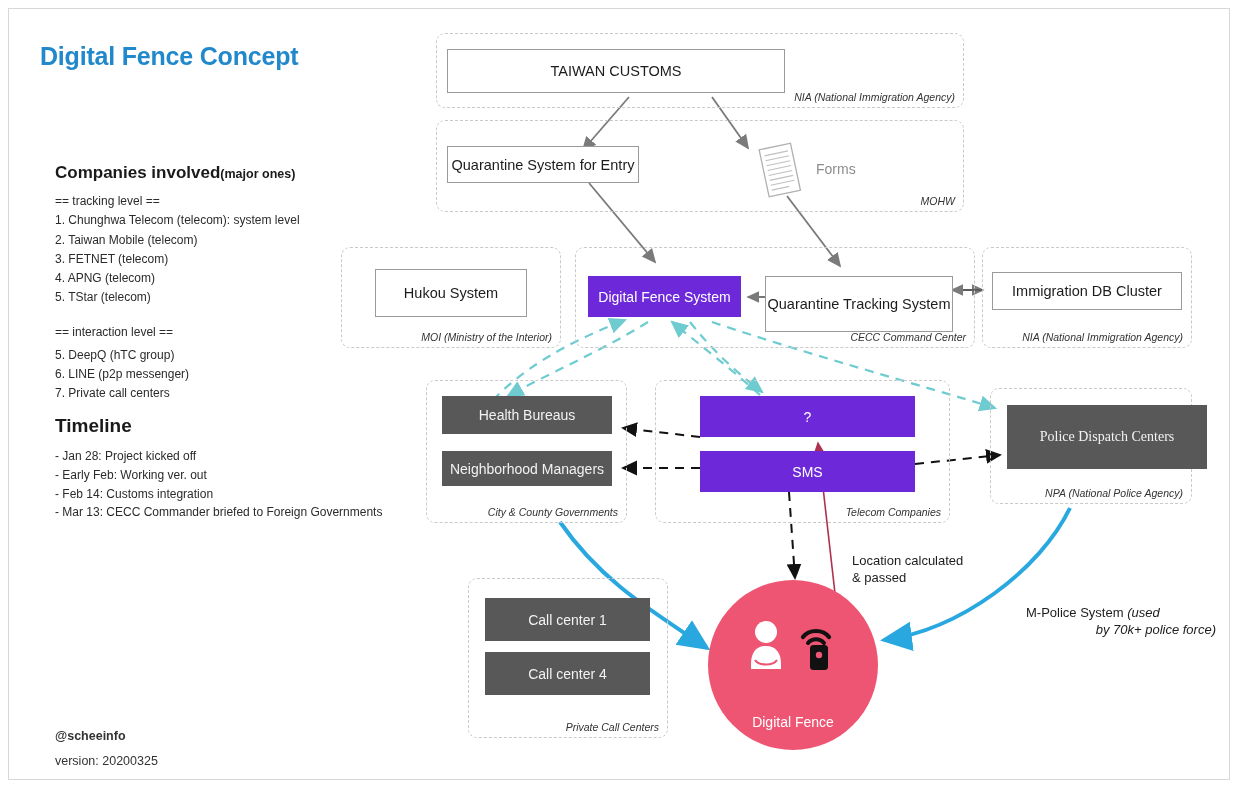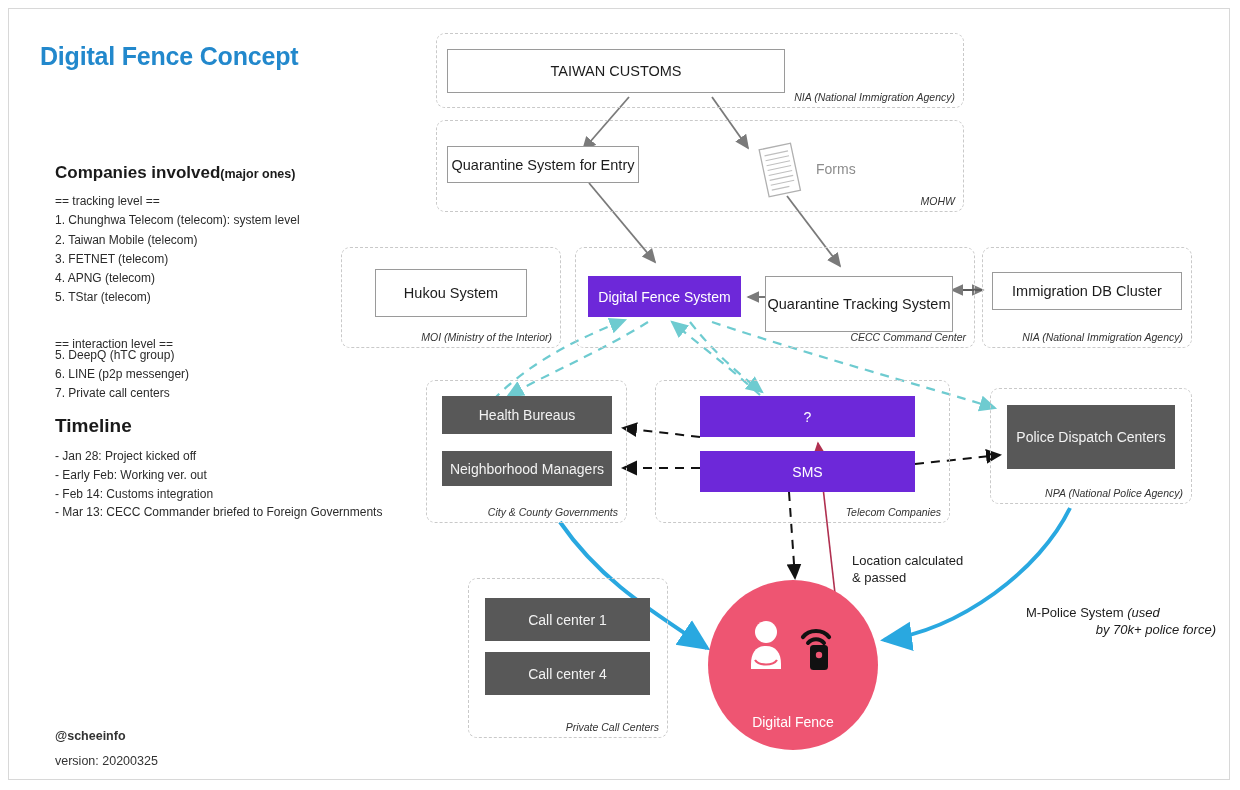--- a/index.html
+++ b/index.html
@@ -140,21 +140,21 @@
   <span>Companies involved</span><span class="sub">(major ones)</span>
 </div>
 
 <div class="txtline" style="left:55px;top:194px;">== tracking level ==</div>
 <div class="txtline" style="left:55px;top:213px;">1. Chunghwa Telecom (telecom): system level</div>
 <div class="txtline" style="left:55px;top:233px;">2. Taiwan Mobile (telecom)</div>
 <div class="txtline" style="left:55px;top:252px;">3. FETNET (telecom)</div>
 <div class="txtline" style="left:55px;top:271px;">4. APNG (telecom)</div>
 <div class="txtline" style="left:55px;top:290px;">5. TStar (telecom)</div>
 
-<div class="txtline" style="left:55px;top:337px;">== interaction level ==</div>
+<div class="txtline" style="left:55px;top:325px;">== interaction level ==</div>
 <div class="txtline" style="left:55px;top:348px;">5. DeepQ (hTC group)</div>
 <div class="txtline" style="left:55px;top:367px;">6. LINE (p2p messenger)</div>
 <div class="txtline" style="left:55px;top:386px;">7. Private call centers</div>
 
 <div class="sec-head" style="left:55px;top:415px;font-size:19px;">Timeline</div>
 <div class="txtline" style="left:55px;top:449px;">- Jan 28: Project kicked off</div>
 <div class="txtline" style="left:55px;top:468px;">- Early Feb: Working ver. out</div>
 <div class="txtline" style="left:55px;top:487px;">- Feb 14: Customs integration</div>
 <div class="txtline" style="left:55px;top:505px;">- Mar 13: CECC Commander briefed to Foreign Governments</div>
 
@@ -230,21 +230,21 @@
 <div class="node node-pink" style="left:700px;top:396px;width:215px;height:41px;">
   <span>?</span>
 </div>
 <div class="node node-pink" style="left:700px;top:451px;width:215px;height:41px;">
   <span>SMS</span>
 </div>
 
 <div class="group" style="left:990px;top:388px;width:202px;height:116px;">
   <span class="group-label">NPA (National Police Agency)</span>
 </div>
-<div class="node node-gray" style="left:1007px;top:405px;width:168px;height:64px;">
+<div class="node node-gray" style="left:1007px;top:405px;width:200px;height:64px;font-family:Liberation Serif, serif;">
   <span>Police Dispatch Centers</span>
 </div>
 
 <div class="group" style="left:468px;top:578px;width:200px;height:160px;">
   <span class="group-label">Private Call Centers</span>
 </div>
 <div class="node node-gray" style="left:485px;top:598px;width:165px;height:43px;">
   <span>Call center 1</span>
 </div>
 <div class="node node-gray" style="left:485px;top:652px;width:165px;height:43px;">

